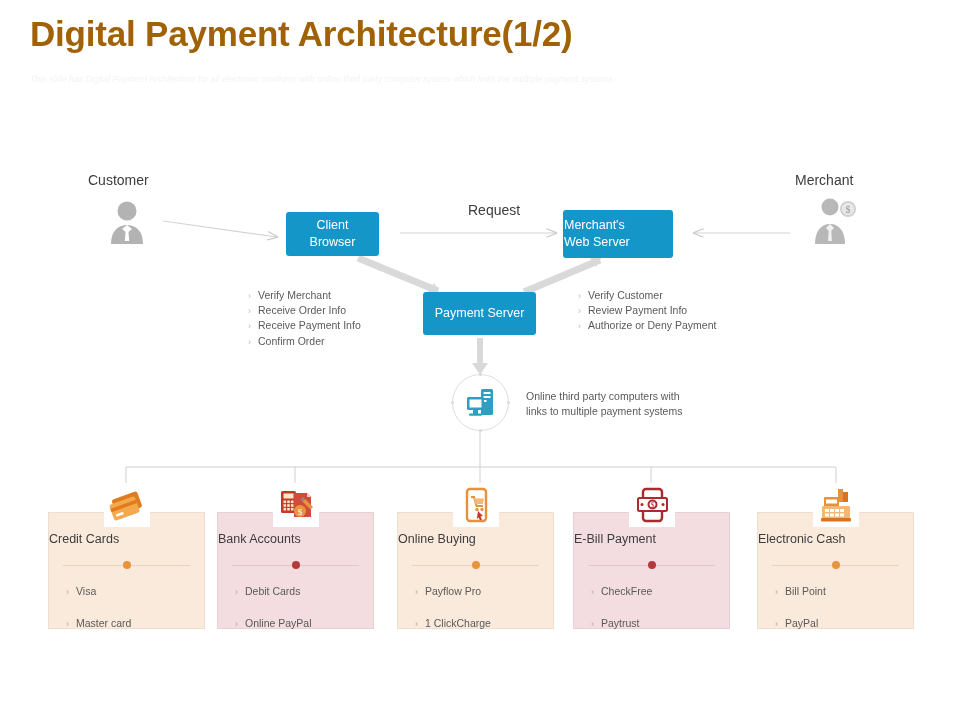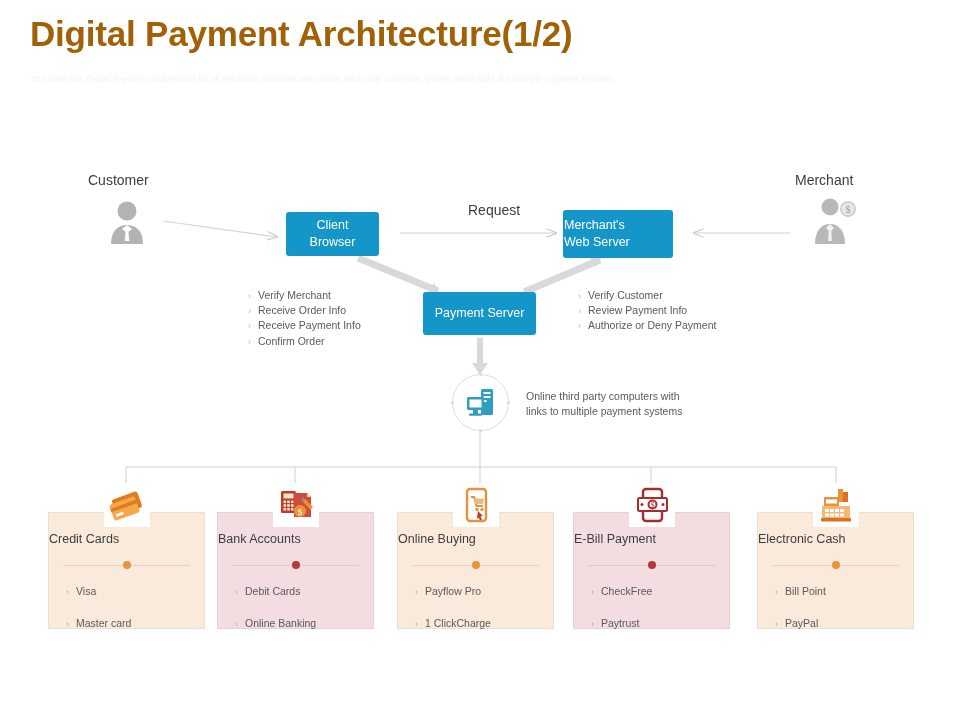--- a/index.html
+++ b/index.html
@@ -344,21 +344,21 @@
       <text x="26" y="29.6" font-family="Liberation Serif, serif" font-size="9" fill="#ffffff" text-anchor="middle">$</text>
       <path d="M31 14 L39 22 L36.5 24.5 L28.5 16.5 Z" fill="#e8943c"></path>
       <path d="M28.5 16.5 L31 14 L29 12 L26.5 14.5 Z" fill="#8a8a8a"></path>
     </svg>
   </div>
   <div class="card-title">Bank Accounts</div>
   <div class="card-rule"></div>
   <div class="card-dot" style="background:#b23a3a;"></div>
   <div class="card-items">
     <div><span class="chev">›</span><span>Debit Cards</span></div>
-    <div><span class="chev">›</span><span>Online Banking</span></div>
+    <div><span class="chev">›</span><span>Online PayPal</span></div>
   </div>
 </div>
 
 <div class="pay-card peach" style="left:397px;">
   <div class="card-icon">
     <svg width="44" height="40" viewBox="0 0 44 40">
       <rect x="13" y="4" width="19" height="32" rx="3" fill="none" stroke="#e8913c" stroke-width="2.4"></rect>
       <path d="M17 12 L20 12 L22.5 21 L29 21" fill="none" stroke="#e8913c" stroke-width="2"></path>
       <circle cx="23" cy="24.5" r="1.7" fill="#e8913c"></circle>
       <circle cx="28" cy="24.5" r="1.7" fill="#e8913c"></circle>

